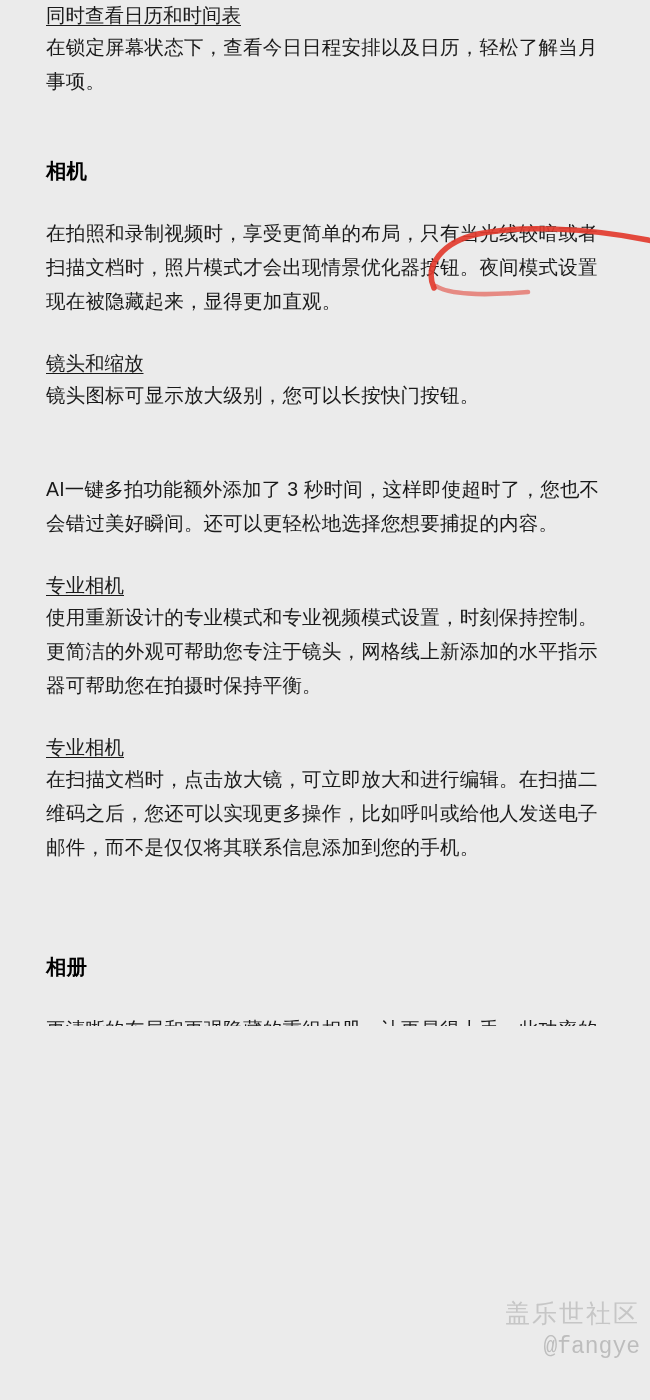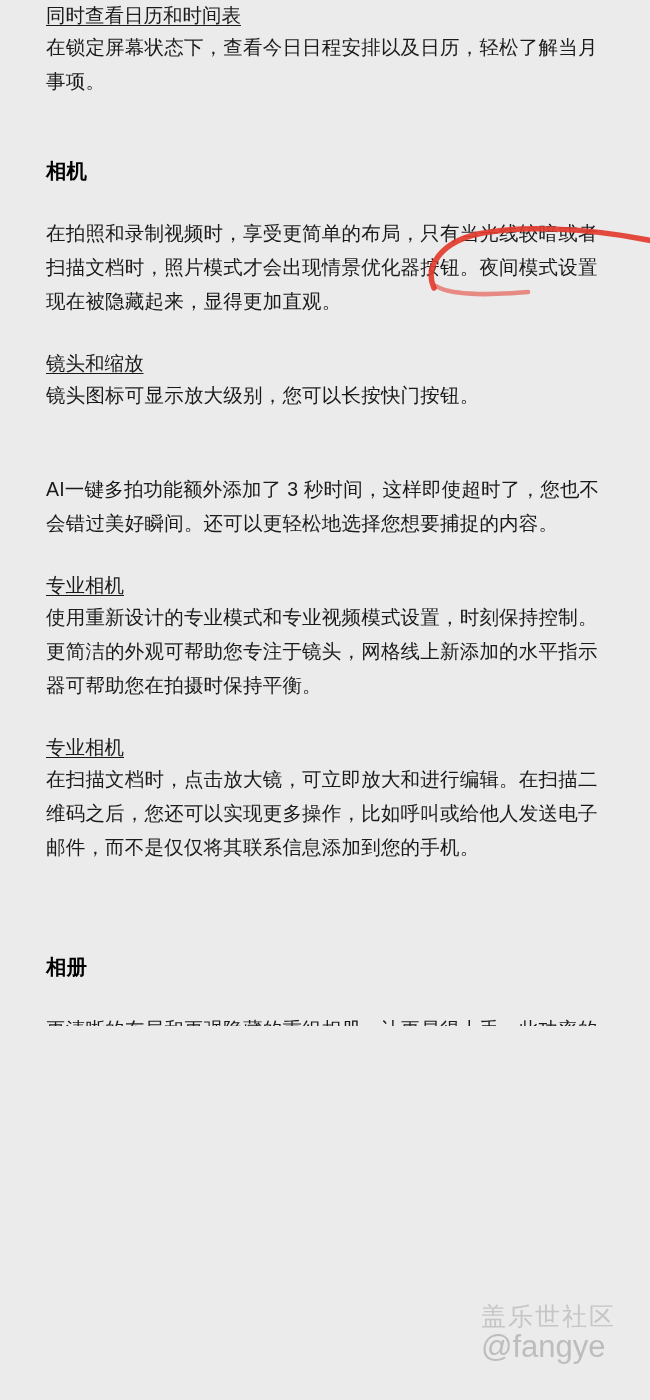--- a/index.html
+++ b/index.html
@@ -66,33 +66,35 @@
     position: absolute;
     left: 418px;
     top: 222px;
     width: 260px;
     height: 80px;
     pointer-events: none;
   }
   
   .watermark {
     position: absolute;
-    right: 34px;
+    right: 10px;
     bottom: 38px;
+    text-align: right;
     color: #c9c9c9;
     user-select: none;
+    font-family: Liberation Mono, monospace;
   }
   .wm-line1 {
     font-size: 25px;
     letter-spacing: 2px;
     color: #c6c6c6;
     line-height: 32px;
   }
   .wm-line2 {
-    font-size: 31px;
+    font-size: 23px;
     color: #bdbdbd;
     line-height: 30px;
   }
   .bottom-fade {
     position: absolute;
     left: 0;
     bottom: 0;
     width: 650px;
     height: 16px;
     background: linear-gradient(to bottom, rgba(235,235,235,0), rgba(235,235,235,1));

